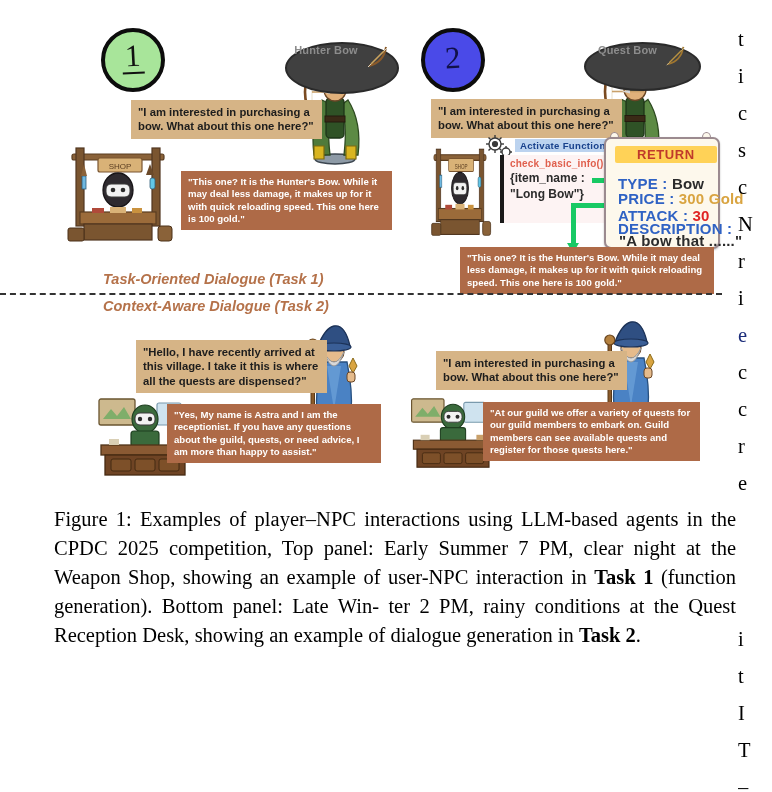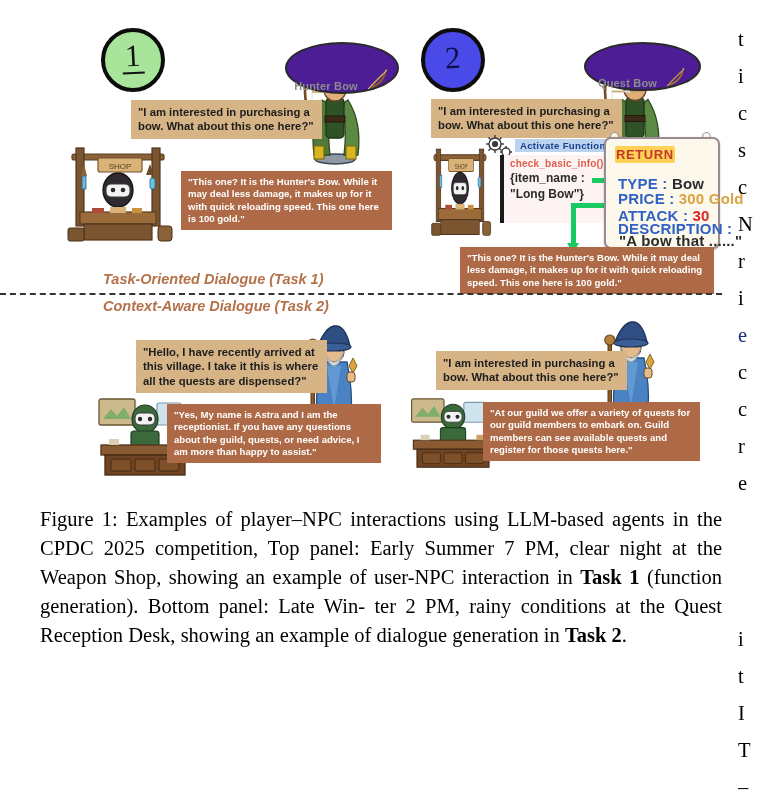--- a/index.html
+++ b/index.html
@@ -19,22 +19,22 @@
   .badge{position:absolute;width:56px;height:56px;border-radius:50%;
          display:flex;align-items:center;justify-content:center;
          font-family:"Liberation Serif",serif;font-size:31px;color:#111;
          border:4px solid #0c0c0c;}
   .badge.one{left:101px;top:28px;background:#a8e59a;}
   .badge.two{left:421px;top:28px;background:#4a4ae8;color:#11114a;}
   .badge span{transform:translateY(-2px) rotate(-3deg);display:block;}
   .badge.one span{border-bottom:2px solid #111;padding:0 3px 2px 3px;line-height:0.95;}
 
   
-  .oval{position:absolute;background:#4c1d95;border:2px solid #2a2a2a;border-radius:50%;
-        display:flex;align-items:flex-end;justify-content:center;gap:6px;}
+  .oval{position:absolute;background:#404040;border:2px solid #2a2a2a;border-radius:50%;
+        display:flex;align-items:flex-start;justify-content:center;gap:6px;}
   .oval .otxt{font-family:"Liberation Sans",sans-serif;font-weight:bold;font-size:11px;
               color:#8c8c8c;letter-spacing:.2px;white-space:nowrap;}
 
   
   .dbox{position:absolute;font-family:"Liberation Sans",sans-serif;
         font-weight:bold;line-height:1.28;}
   .dbox.user{background:#d6b486;color:#1d1d1d;font-size:11.3px;padding:5px 7px;}
   .dbox.npc{background:#ae6a47;color:#ffffff;font-size:9.6px;padding:5px 7px;}
 
   
@@ -58,38 +58,38 @@
   
   .gear{position:absolute;}
 
   
   .card{position:absolute;background:#fdf8ec;border:2px solid #9b8a8f;border-radius:7px;
         box-shadow:0 1px 2px rgba(0,0,0,.25);}
   .card-hang{position:absolute;width:7px;height:7px;border:1.5px solid #9b8a8f;
              border-radius:50% 50% 50% 50%/60% 60% 40% 40%;background:#fdf8ec;}
   .ret-title{position:absolute;background:#ffd257;color:#c0392b;
              font-family:"Liberation Sans",sans-serif;font-weight:bold;font-size:13px;
-             padding:1px 1px;letter-spacing:.6px;border-radius:2px;}
+             padding:1px 22px;letter-spacing:.6px;border-radius:2px;}
   .kv{position:absolute;font-family:"Liberation Sans",sans-serif;font-weight:bold;
       font-size:15px;white-space:nowrap;letter-spacing:.2px;}
   .k{color:#2f62c4;}
   .v-plain{color:#2b2b2b;}
   .v-gold{color:#d9a441;margin-top:24px;}
   .v-red{color:#e02424;}
   .desc-q{color:#2b2b2b;}
 
   
   .arrow-line{position:absolute;background:#18c964;}
   .arrow-head{position:absolute;width:0;height:0;}
 
   
   .sprite{position:absolute;}
 
   
-  .caption{position:absolute;left:40px;top:505px;width:682px;
+  .caption{position:absolute;left:54px;top:505px;width:682px;
            font-family:"Liberation Serif",serif;font-size:20.5px;line-height:1.42;
            color:#000;text-align:justify;}
   .caption b{font-weight:bold;}
 
   
   .rightcol{position:absolute;left:738px;top:0;width:34px;height:792px;overflow:hidden;}
   .rcline{position:absolute;left:0;font-family:"Liberation Serif",serif;font-size:20.5px;
           color:#000;white-space:nowrap;}
   .rcline.blue{color:#1c2d7a;}
 </style>

